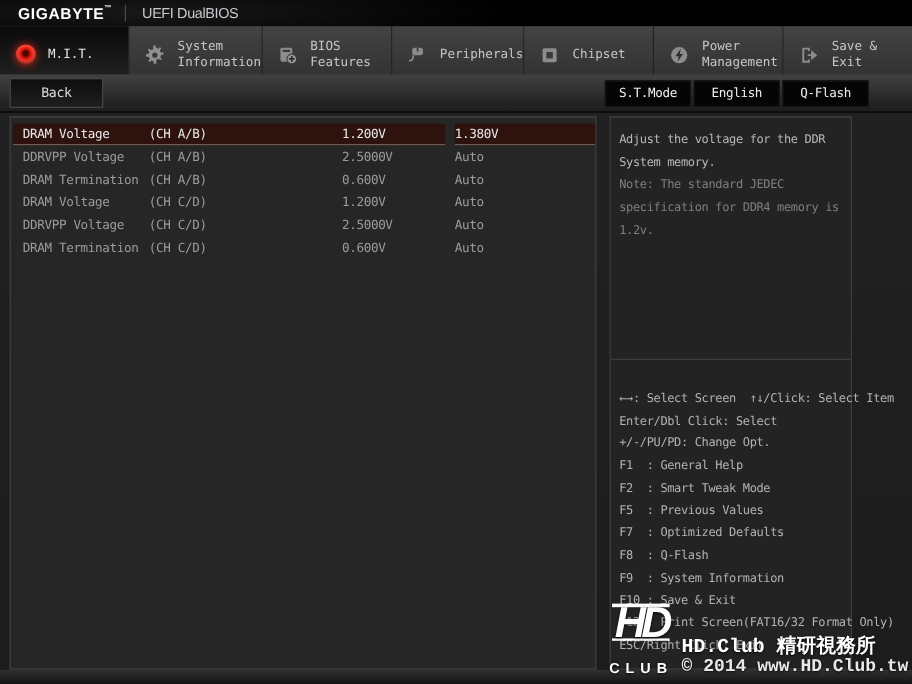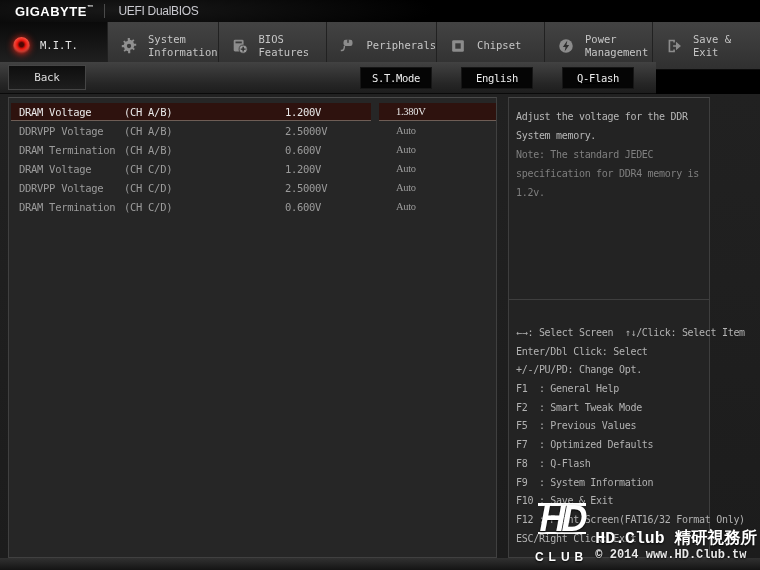--- a/index.html
+++ b/index.html
@@ -27,48 +27,48 @@
   .tab:last-child { border-right:none; }
   .tab.active { background:linear-gradient(#0a0a0a,#232323); color:#e3e3e3; }
   .tab-lines { display:flex; flex-direction:column; line-height:13px; }
   .tab-icon { width:20px; height:20px; flex:0 0 20px; display:flex; align-items:center; justify-content:center; }
   .led { width:17px; height:17px; border-radius:50%;
          background:radial-gradient(circle at 50% 45%, #4d0703 0 16%, #e8160d 34%, #ff5142 58%, #a50603 100%);
          box-shadow:0 0 7px rgba(255,40,25,0.85), inset 0 -2px 3px rgba(0,0,0,0.5); }
   .tab-icon svg { display:block; }
 
   
-  .subbar { position:absolute; left:0; top:62px; width:656px; height:32px;
+  .subbar { position:absolute; left:0; top:62px; width:760px; height:32px;
             background:linear-gradient(#424242,#262626 70%, #1d1d1d);
             border-bottom:1px solid #0a0a0a; }
   .back-btn { position:absolute; left:8px; top:3px; width:78px; height:25px;
               background:linear-gradient(#0e0e0e,#1e1e1e); border:1px solid #454545;
               color:#dcdcdc; font-size:11px; display:flex; align-items:center; justify-content:center;
               font-family:"DejaVu Sans Mono", monospace; letter-spacing:-0.3px; }
-  .right-btns { position:absolute; right:22px; top:5px; display:flex; gap:29px;text-decoration:underline; }
+  .right-btns { position:absolute; right:36px; top:5px; display:flex; gap:2px;text-decoration:underline; }
   .mini-btn { width:72px; height:22px; background:#050505; border:1px solid #161616;
               color:#efefef; font-size:10.5px; display:flex; align-items:center; justify-content:center;
               font-family:"DejaVu Sans Mono", monospace; letter-spacing:-0.3px; }
 
   
   .main-bg { position:absolute; left:0; top:94px; width:760px; height:464px;
              background:linear-gradient(#212121,#1c1c1c); }
   .bottombar { position:absolute; left:0; top:558px; width:760px; height:12px;
                background:linear-gradient(#313131,#141414); }
 
   
   .settings-panel { position:absolute; left:8px; top:97px; width:489px; height:461px;
                     background:#262626; border:1px solid #404040; border-top-color:#4a4a4a; }
   .rows { position:relative; padding-top:5px; }
   .row { position:relative; height:19px; font-size:10.5px; color:#9b9b9b; }
   .cell { position:absolute; top:3px; letter-spacing:-0.3px; }
   .c-label   { left:10px; }
   .c-channel { left:115px; }
   .c-default { left:276px; }
-  .c-value   { left:387px;font-family:Liberation Serif, serif; }
+  .c-value   { left:370px; }
   .row.selected .cell { color:#e9e9e9; }
   .hl { position:absolute; top:0; height:18px; background:#2e120e; border-bottom:1px solid #6e5d55; }
   .hl-main  { left:2px;   width:360px; }
   .hl-value { left:370px; width:117px; }
 
   
   .info-panel { position:absolute; left:508px; top:97px; width:202px; height:461px;
                 background:#232323; border:1px solid #3e3e3e; border-top-color:#484848; }
   .help { height:202px; border-bottom:1px solid #3e3e3e; padding:9px 0 0 7px;
           font-size:10px; line-height:19px; }
@@ -80,21 +80,21 @@
   
   .watermark { position:absolute; right:3px; bottom:7px; display:flex; align-items:flex-end; gap:7px;
                color:#fff; font-family:"Liberation Sans", sans-serif; font-weight:bold;
                text-shadow:0 1px 2px rgba(0,0,0,0.85); pointer-events:none; }
   .wm-logo { display:flex; flex-direction:column; align-items:center; line-height:1;gap:16px; }
   .wm-hd { font-size:36px; font-style:italic; letter-spacing:-4px; line-height:26px;
            border-top:3px solid #fff; border-bottom:2px solid #fff; padding:0 2px; }
   .wm-club { font-size:12px; letter-spacing:5px; line-height:12px; margin-top:1px; }
   .wm-text { display:flex; flex-direction:column; align-items:flex-start;font-family:Liberation Mono, monospace; }
   .wm-line1 { font-size:16.5px; line-height:19px; }
-  .wm-line2 { font-size:12px; line-height:15px; color:#e8e8e8; }
+  .wm-line2 { font-size:15px; line-height:15px; color:#e8e8e8; }
 </style>
 </head>
 <body>
 
 <div class="topbar">
   <span class="brand"><span>GIGABYTE</span><sup>™</sup></span>
   <span class="topbar-divider"></span>
   <span class="uefi-title">UEFI DualBIOS</span>
 </div>
 

